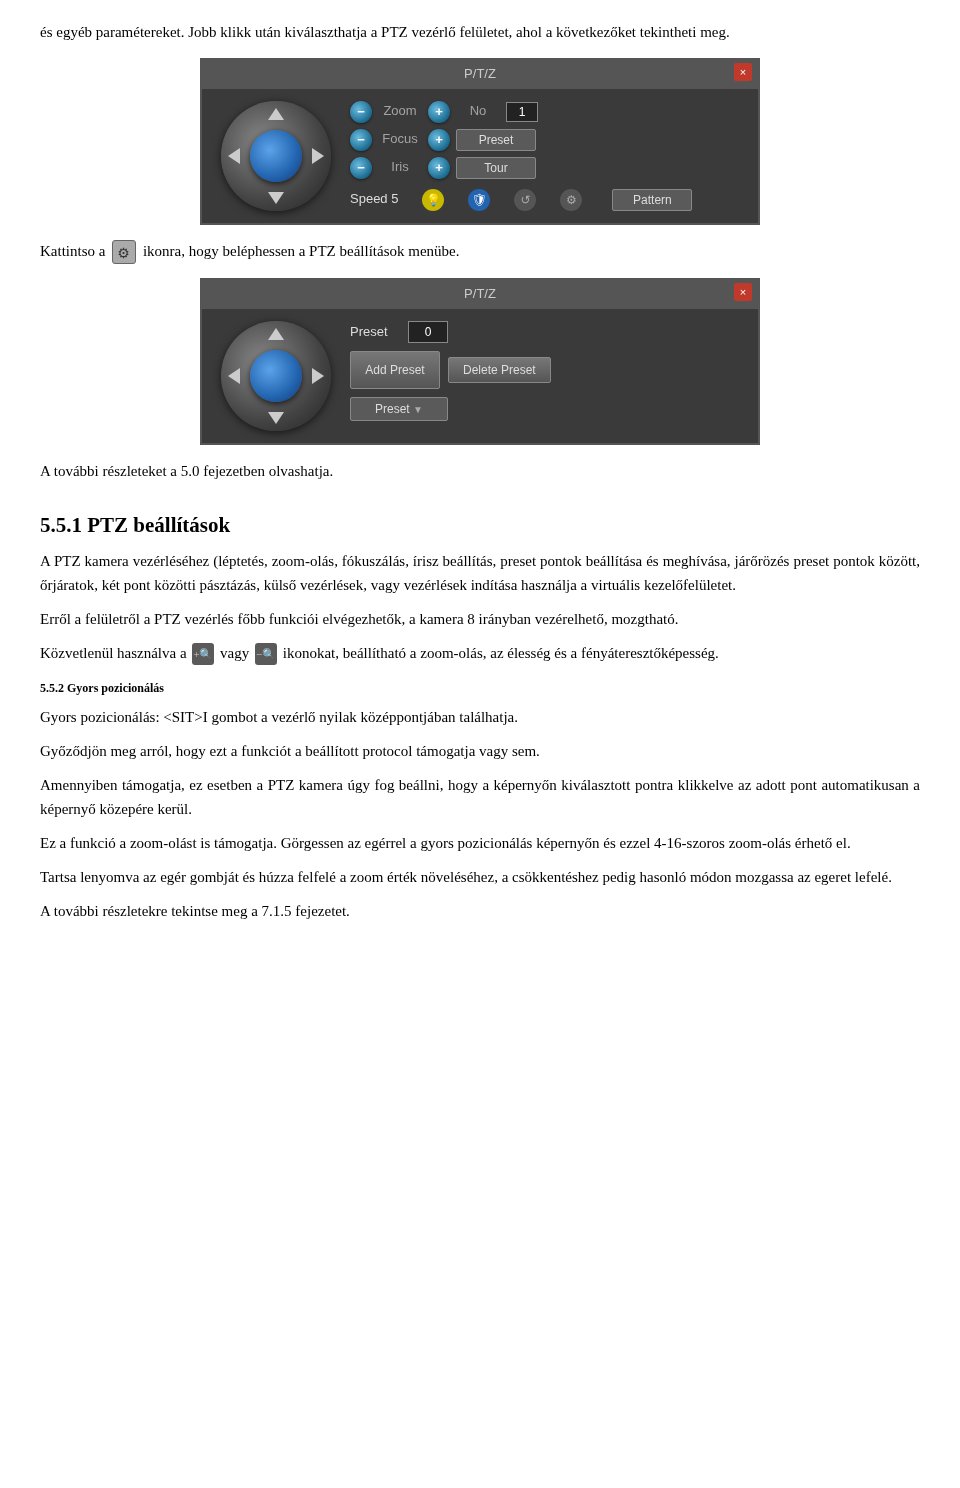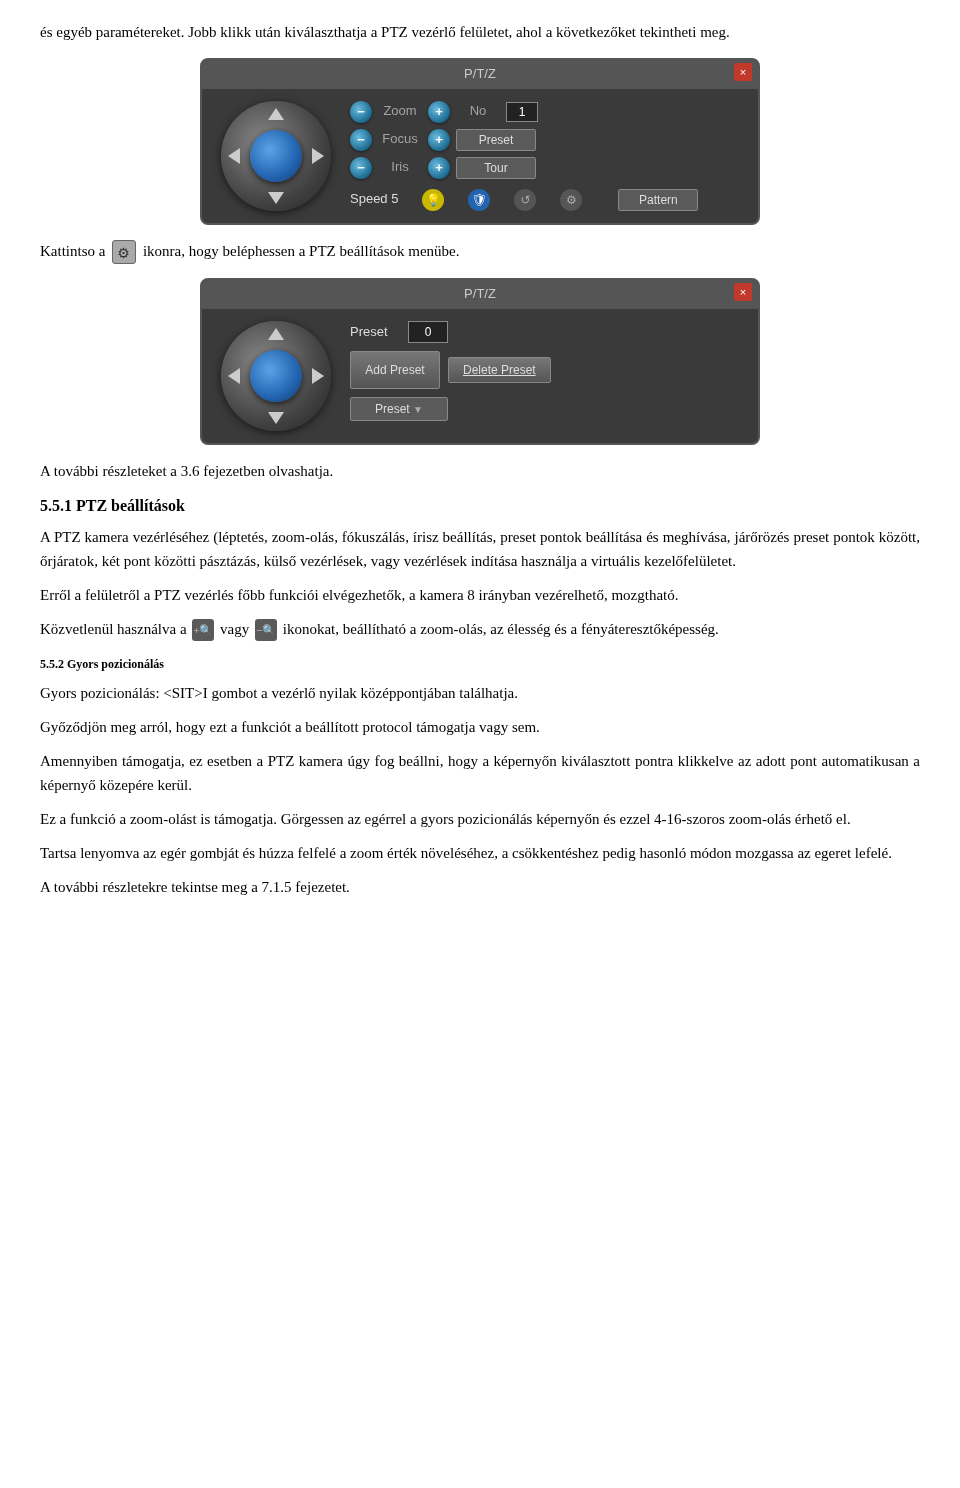--- a/index.html
+++ b/index.html
@@ -14,21 +14,21 @@
     }
     .text-block {
       margin-bottom: 10px;
       text-align: justify;
     }
     .ptz-window {
       display: block;
       margin: 14px auto;
       background: #3a3a3a;
       border: 2px solid #555;
-      border-radius: 8px;
+      border-radius: 0;
       width: 560px;
       padding: 0;
       overflow: hidden;
     }
     .ptz-titlebar {
       background: #555;
       display: flex;
       align-items: center;
       justify-content: center;
       position: relative;
@@ -251,21 +251,20 @@
       background: linear-gradient(to bottom, #777, #555);
       border: 1px solid #888;
       color: #ddd;
       font-family: Arial, sans-serif;
       font-size: 12px;
       padding: 5px 14px;
       cursor: pointer;
       border-radius: 2px;
       min-width: 100px;
       text-align: center;
-      text-decoration: underline;
     }
     .preset-dropdown-row {
       display: flex;
       align-items: center;
       gap: 6px;
     }
     .preset-dropdown {
       background: #5a5a5a;
       border: 1px solid #888;
       color: #ddd;
@@ -289,23 +288,23 @@
       border-radius: 3px;
       vertical-align: middle;
       margin: 0 2px;
       text-align: center;
       line-height: 22px;
       font-size: 11px;
       color: #ccc;
     }
 
     .section-heading {
-      font-size: 16px;
+      font-size: 21px;
       font-weight: bold;
-      margin: 10px 0 6px 0;
+      margin: 26px 0 6px 0;
     }
     .subsection-heading {
       font-size: 12px;
       font-weight: bold;
       margin: 14px 0 6px 0;
     }
     .intro-line {
     }
     .clickicon {
       display: inline-block;
@@ -372,21 +371,21 @@
         <button class="ctrl-btn-round">+</button>
         <button class="ctrl-btn-rect">Tour</button>
       </div>
 
       <div class="speed-row">
         <span class="speed-label">Speed 5</span>
         <button class="icon-btn icon-lamp" title="lamp">💡</button>
         <button class="icon-btn icon-shield" title="shield">🛡</button>
         <button class="icon-btn icon-refresh" title="refresh">↺</button>
         <button class="icon-btn icon-gear" title="gear">⚙</button>
-        <button class="ctrl-btn-rect" style="margin-left:12px;">Pattern</button>
+        <button class="ctrl-btn-rect" style="margin-left:6px;">Pattern</button>
       </div>
     </div>
   </div>
 </div>
 
 <p class="text-block intro-line">
   <span>Kattintso a</span>
   <span class="clickicon"></span>
   <span>ikonra, hogy beléphessen a PTZ beállítások menübe.</span>
 </p>
@@ -423,21 +422,21 @@
       <div class="preset-dropdown-row">
         <button class="preset-dropdown">
           <span>Preset</span>
           <span class="dropdown-arrow"> ▼</span>
         </button>
       </div>
     </div>
   </div>
 </div>
 
-<p class="text-block">A további részleteket a 3.6 fejezetben olvashatja.</p>
+<p class="text-block">A további részleteket a 5.0 fejezetben olvashatja.</p>
 
 <div class="section-heading">5.5.1   PTZ beállítások</div>
 <p class="text-block">A PTZ kamera vezérléséhez (léptetés, zoom-olás, fókuszálás, írisz beállítás, preset pontok beállítása és meghívása, járőrözés preset pontok között, őrjáratok, két pont közötti pásztázás, külső vezérlések, vagy vezérlések indítása használja a virtuális kezelőfelületet.</p>
 <p class="text-block">Erről a felületről a PTZ vezérlés főbb funkciói elvégezhetők, a kamera 8 irányban vezérelhető, mozgtható.</p>
 <p class="text-block">
   <span>Közvetlenül használva a</span>
   <span class="inline-icon" title="zoom in">+🔍</span>
   <span>vagy</span>
   <span class="inline-icon" title="zoom out">−🔍</span>
   <span>ikonokat, beállítható a zoom-olás, az élesség és a fényáteresztőképesség.</span>

